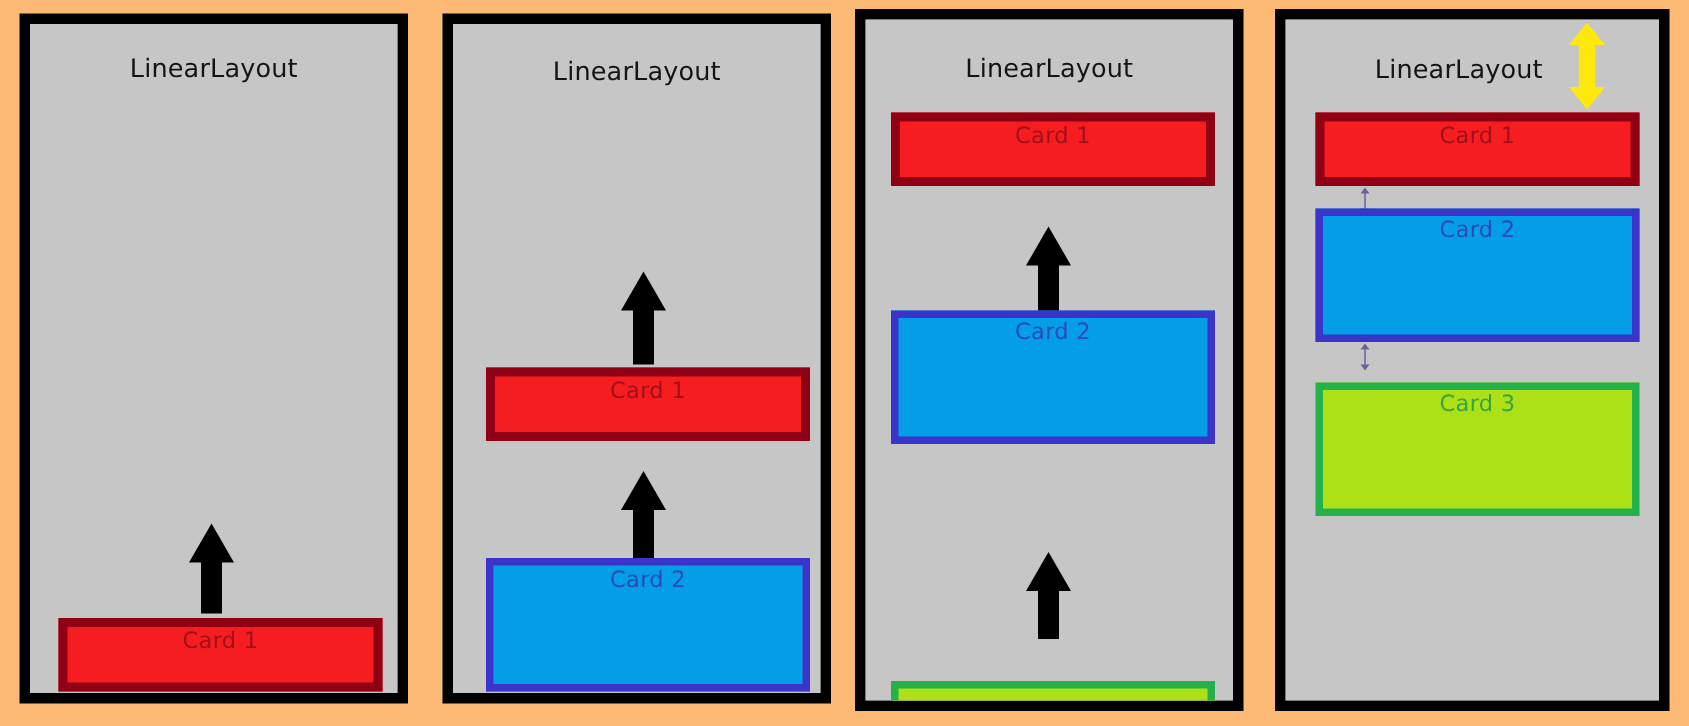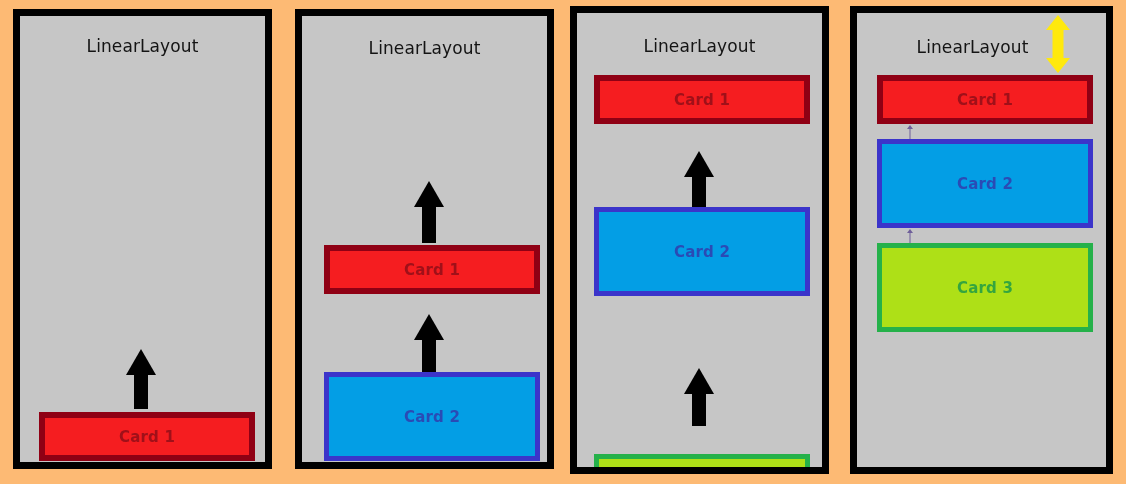--- a/index.html
+++ b/index.html
@@ -47,25 +47,23 @@
     color: #141414;
     letter-spacing: 0.1px;
     white-space: nowrap;
   }
 
   
   .card {
     position: absolute;
     box-sizing: border-box;
     display: flex;
-    align-items: center;
     justify-content: center;
     font-size: 15px;
     letter-spacing: 0.2px;
-    font-weight: bold;
   }
   .card-label {
     pointer-events: none;
   }
 
   .card.red {
     background: #f51d20;
     border: 6px solid #8f0014;
     color: #a01019;
   }
@@ -260,19 +258,19 @@
       <div class="card blue" style="left:20px; top:126px; width:216px; height:89px;">
         <span class="card-label">Card 2</span>
       </div>
 
       <div class="gap-arrow" style="left:48px; top:216px;">
           <div class="head-up"></div>
           <div class="bar"></div>
           <div class="head-dn"></div>
         </div>
 
-      <div class="card green" style="left:20px; top:230px; width:216px; height:89px;">
+      <div class="card green" style="left:20px; top:242px; width:216px; height:89px;">
         <span class="card-label">Card 3</span>
       </div>
     </div>
   </div>
 
 </div>
 
 </body></html>

